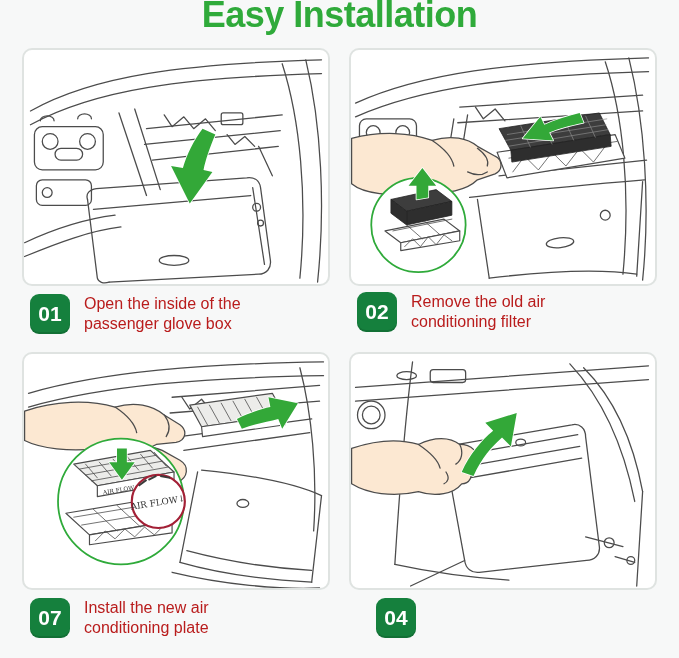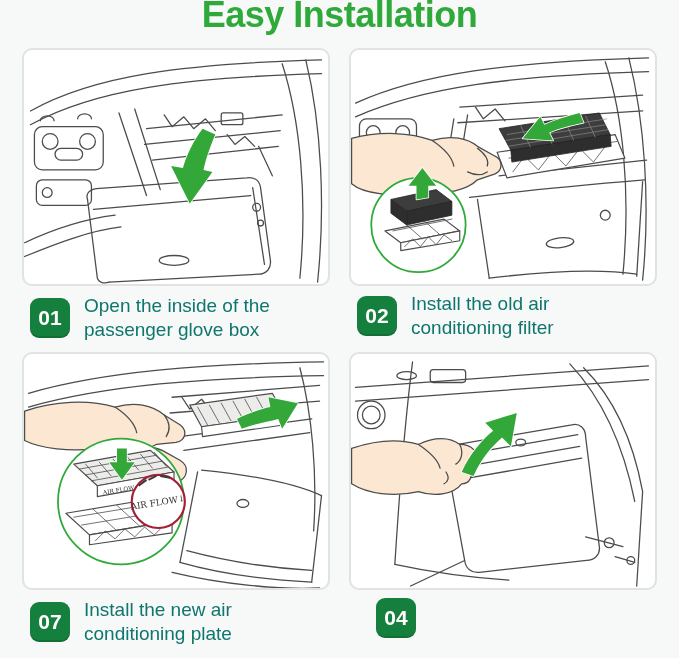--- a/index.html
+++ b/index.html
@@ -28,21 +28,21 @@
   #caption2{left:357px;top:292px}
   #caption3{left:30px;top:598px}
   #caption4{left:376px;top:598px}
   .badge{
     width:40px;height:40px;border-radius:9px;background:#15803d;
     color:#ffffff;font-weight:bold;font-size:21px;
     display:flex;align-items:center;justify-content:center;flex:0 0 auto;
     box-shadow:inset 0 -2px 0 rgba(0,0,0,0.12);
   }
   .caption-text{
-    font-size:19px;color:#0f766e;line-height:1.25;width:205px;
+    font-size:16px;color:#b91c1c;line-height:1.25;width:205px;
   }
 
   
   .ln{fill:none;stroke:#4c4c4c;stroke-width:1.3;stroke-linecap:round;stroke-linejoin:round;}
   .thin{stroke-width:0.8;}
   .hand{fill:#fce8d2;stroke:#4c4c4c;stroke-width:1.3;stroke-linejoin:round;}
   .garrow{fill:#33a838;stroke:#ffffff;stroke-width:1.6;paint-order:stroke;stroke-linejoin:round;}
   .dark{fill:#3d3d3d;stroke:#222222;stroke-width:0.8;}
   .darker{fill:#2e2e2e;stroke:#222222;stroke-width:0.8;}
   .white{fill:#ffffff;stroke:#4c4c4c;stroke-width:1.2;stroke-linejoin:round;}
@@ -269,21 +269,21 @@
     <path class="garrow" d="M112,120 C120,102 132,88 144,78 L136,70 L168,60 L162,94 L153,85 C143,94 132,106 124,124 Z"></path>
   </svg>
 </div>
 
 <div class="caption" id="caption1">
   <div class="badge">01</div>
   <div class="caption-text">Open the inside of the passenger glove box</div>
 </div>
 <div class="caption" id="caption2">
   <div class="badge">02</div>
-  <div class="caption-text">Install the old air conditioning filter</div>
+  <div class="caption-text">Remove the old air conditioning filter</div>
 </div>
 <div class="caption" id="caption3">
   <div class="badge">07</div>
   <div class="caption-text">Install the new air conditioning plate</div>
 </div>
 <div class="caption" id="caption4">
   <div class="badge">04</div>
 </div>
 
 </body></html>

